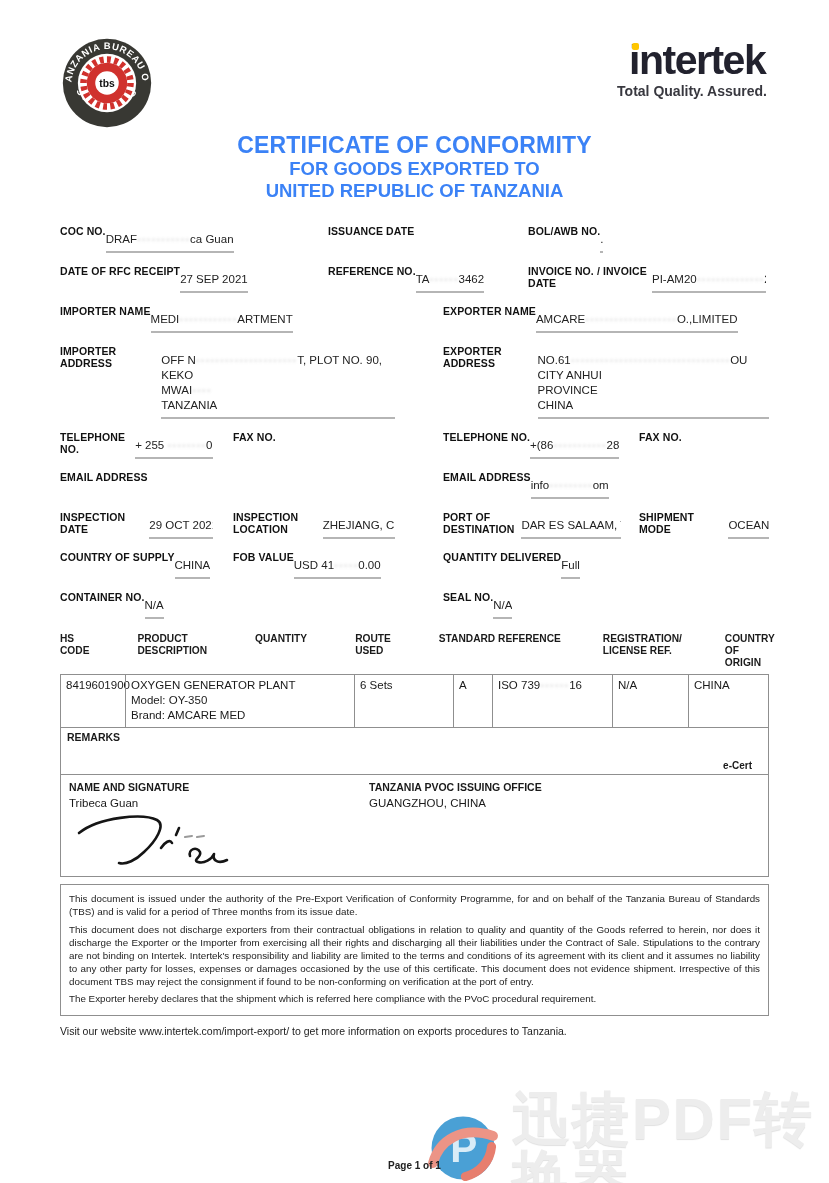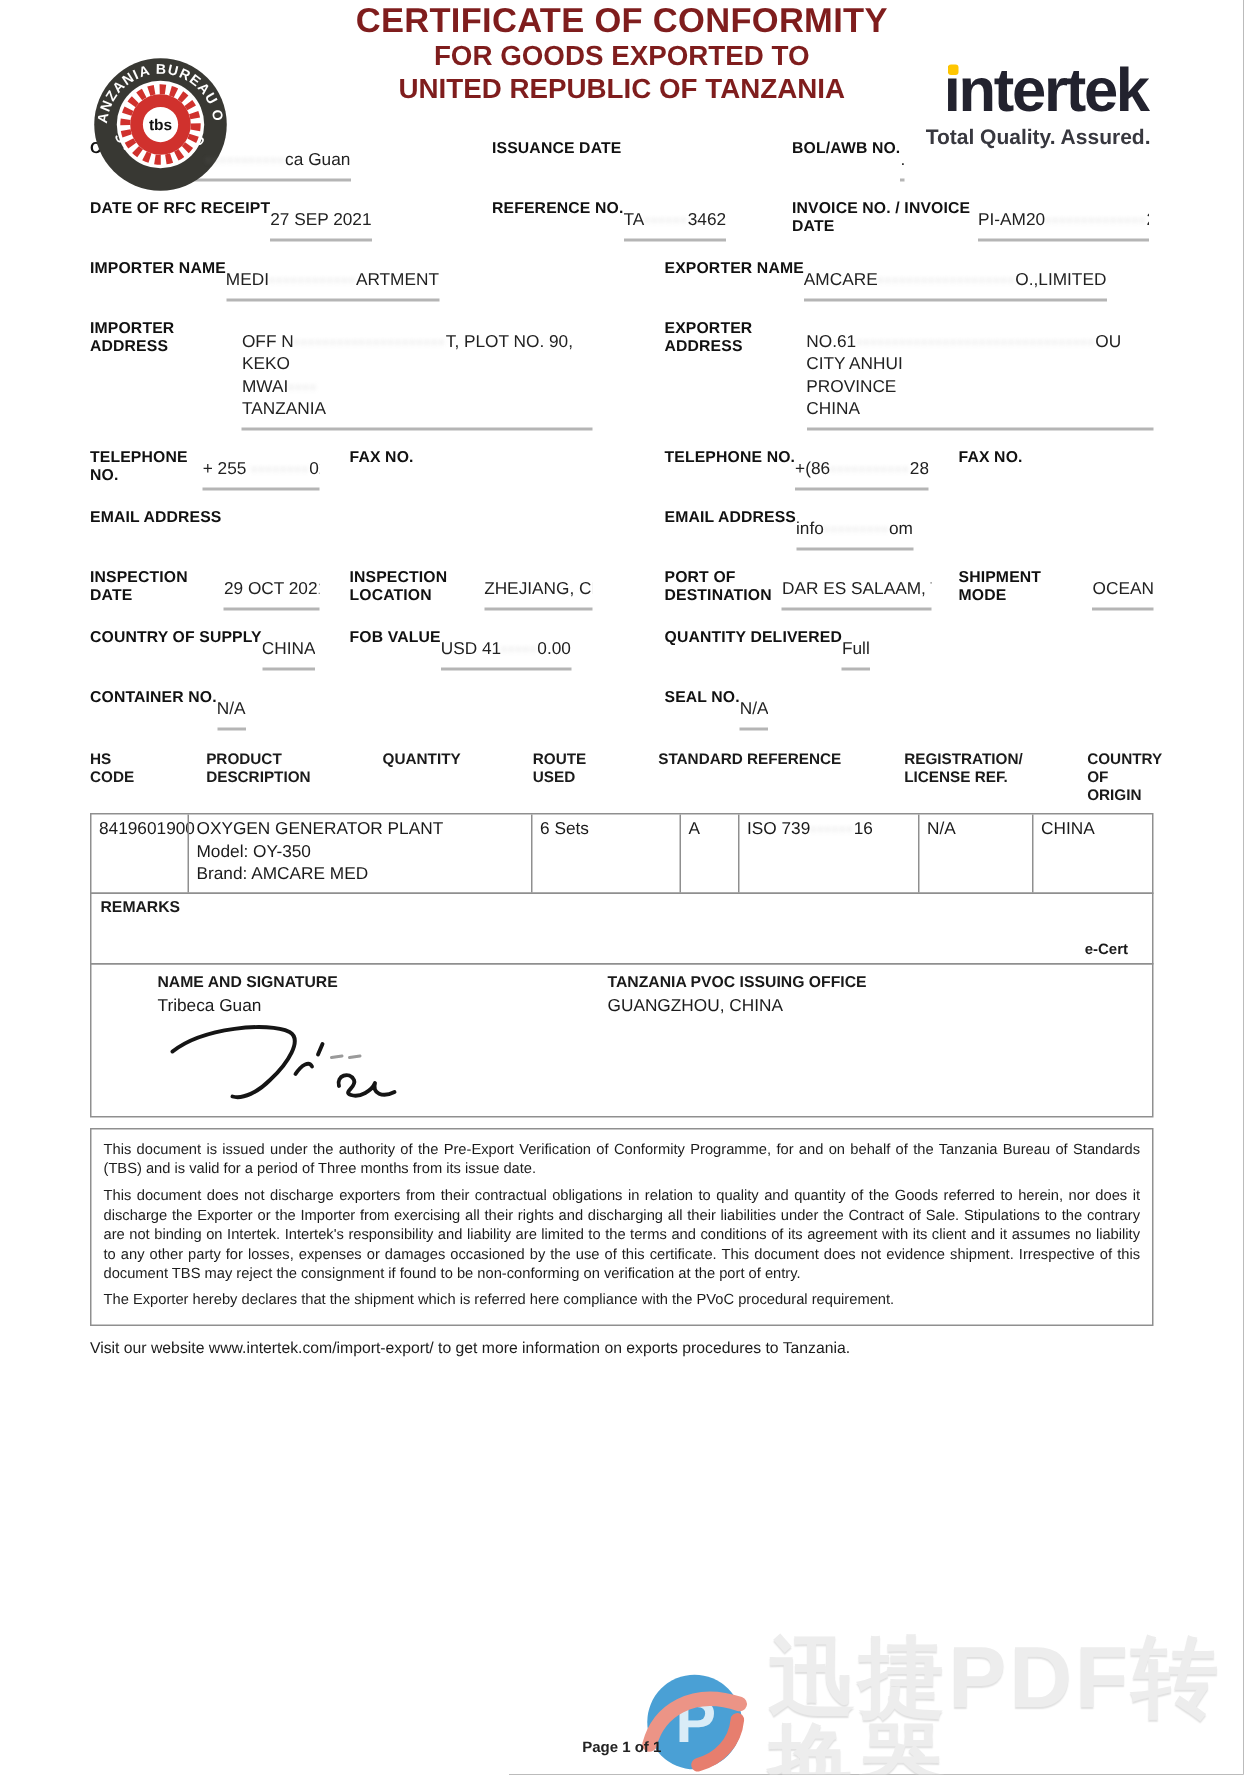--- a/index.html
+++ b/index.html
@@ -8,21 +8,21 @@
   .content{position:absolute;left:60px;top:0;width:709px;}
 
   
   .tbs-logo{position:absolute;left:0;top:36px;width:94px;height:94px;}
   .intertek{position:absolute;right:2px;top:40px;text-align:left;}
   .intertek-wrap{position:relative;display:inline-block;margin-left:12px;}
   .intertek-name{font-size:41px;font-weight:bold;color:#22222e;letter-spacing:-1.5px;line-height:1;}
   .i-dot{position:absolute;left:3px;top:3px;width:7px;height:7px;background:#ffc600;border-radius:2px;}
   .intertek-tagline{font-size:14px;font-weight:bold;color:#38383f;margin-top:2px;}
 
-  .title{ text-align:center;line-height:1.15;color:#7f1d1d;}
+  .title{ text-align:center;padding-top:132px;line-height:1.15;color:#3b82f6;}
   .title .t1{font-size:23px;font-weight:bold;letter-spacing:0.2px;}
   .title .t2,.title .t3{font-size:18.5px;font-weight:bold;}
 
   
   .frow{display:flex;margin-top:12px;}
   .field{display:flex;}
   .flabel{font-size:10.5px;font-weight:bold;color:#111;letter-spacing:0.1px;}
   .fvalue{font-size:11.5px;color:#222;margin-top:8px;padding-bottom:3px;
           border-bottom:2px solid #b5b5b5;min-height:15px;white-space:nowrap;overflow:hidden;}
   .fvalue.multi{white-space:normal;line-height:1.32;min-height:48px;}
@@ -46,21 +46,21 @@
   .tc1{width:64px}.tc2{width:229px}.tc3{width:99px}.tc4{width:39px}
   .tc5{width:120px}.tc6{width:76px}.tc7{width:80px}
 
   .remarks-box{position:relative;border:1px solid #8f8f8f;margin-top:-1px;height:48px;
                box-sizing:border-box;padding:3px 6px;}
   .remarks-label{font-size:10.5px;font-weight:bold;}
   .ecert{position:absolute;right:16px;bottom:3px;font-size:10px;font-weight:bold;}
 
   .sign-box{position:relative;border:1px solid #8f8f8f;margin-top:-1px;height:103px;
             box-sizing:border-box;padding:6px 8px;display:flex;}
-  .sign-left{width:300px;margin-left:36px;}
+  .sign-left{width:300px;}
   .sign-mid{width:320px;}
   .sign-label{font-size:10.5px;font-weight:bold;}
   .sign-value{font-size:11.5px;margin-top:4px;}
   .signature-svg{margin-top:2px;margin-left:4px;}
 
   .legal-box{border:1px solid #8f8f8f;margin-top:7px;box-sizing:border-box;
              padding:4px 8px 6px 8px;font-size:9.8px;line-height:1.34;color:#1c1c1c;
              text-align:justify;}
   .legal-box p{margin:3px 0 4px 0;}
   .website{margin-top:9px;font-size:10.5px;color:#1c1c1c;}

